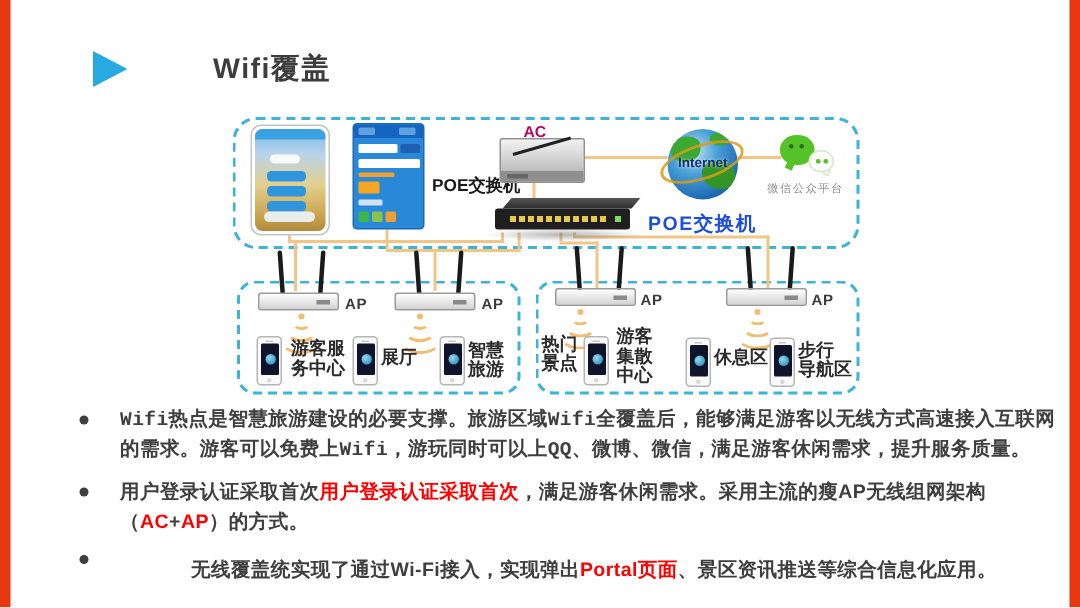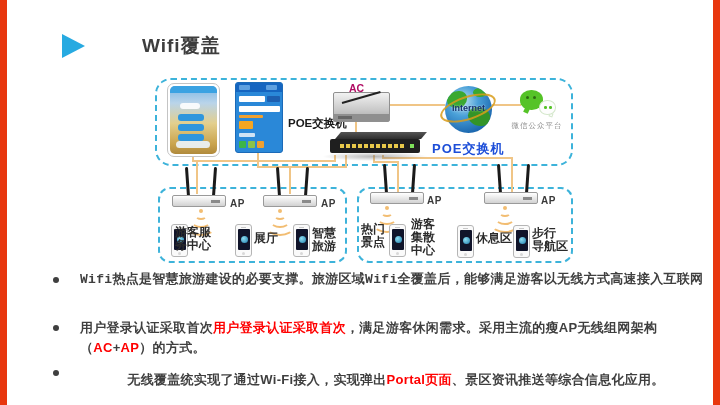--- a/index.html
+++ b/index.html
@@ -327,38 +327,38 @@
       <div class="hom"></div>
     </div>
   <div class="mphone" style="left:513px; top:225px;">
     <div class="spk"></div>
       <div class="scr">
         <div class="glb"></div>
       </div>
       <div class="hom"></div>
     </div>
 
-  <div class="zone-label" style="left:175px; top:226px;">
+  <div class="zone-label" style="left:194px; top:226px;">
     <span>游客服</span><br><span>务中心</span></div>
   <div class="zone-label" style="left:254px; top:232px;">
     <span>展厅</span></div>
   <div class="zone-label" style="left:312px; top:227px;">
     <span>智慧</span><br><span>旅游</span></div>
   <div class="zone-label" style="left:361px; top:223px;">
     <span>热门</span><br><span>景点</span></div>
   <div class="zone-label" style="left:411px; top:218px;">
     <span>游客</span><br><span>集散</span><br><span>中心</span></div>
   <div class="zone-label" style="left:476px; top:232px;">
     <span>休息区</span></div>
   <div class="zone-label" style="left:532px; top:227px;">
     <span>步行</span><br><span>导航区</span></div>
 
   <div class="bullet-dot" style="top:277px;"></div>
   <div class="bullet-text" style="top:270px;font-family:Liberation Mono, monospace;">
-    <span>Wifi热点是智慧旅游建设的必要支撑。旅游区域Wifi全覆盖后，能够满足游客以无线方式高速接入互联网</span><br>
+    <span>Wifi热点是智慧旅游建设的必要支撑。旅游区域Wifi全覆盖后，能够满足游客以无线方式高速接入互联网</span><br><span>的需求。游客可以免费上Wifi，游玩同时可以上QQ、微博、微信，满足游客休闲需求，提升服务质量。</span>
   </div>
 
   <div class="bullet-dot" style="top:325px;"></div>
   <div class="bullet-text" style="top:318px;">
     <span>用户登录认证采取首次</span><span class="red">用户登录认证采取首次</span><span>，满足游客休闲需求。采用主流的瘦AP无线组网架构</span><br>
     <span>（</span><span class="red">AC</span><span>+</span><span class="red">AP</span><span>）的方式。</span>
   </div>
 
   <div class="bullet-dot" style="top:370px;"></div>
   <div class="bullet-text" style="top:370px;text-align:center;">

